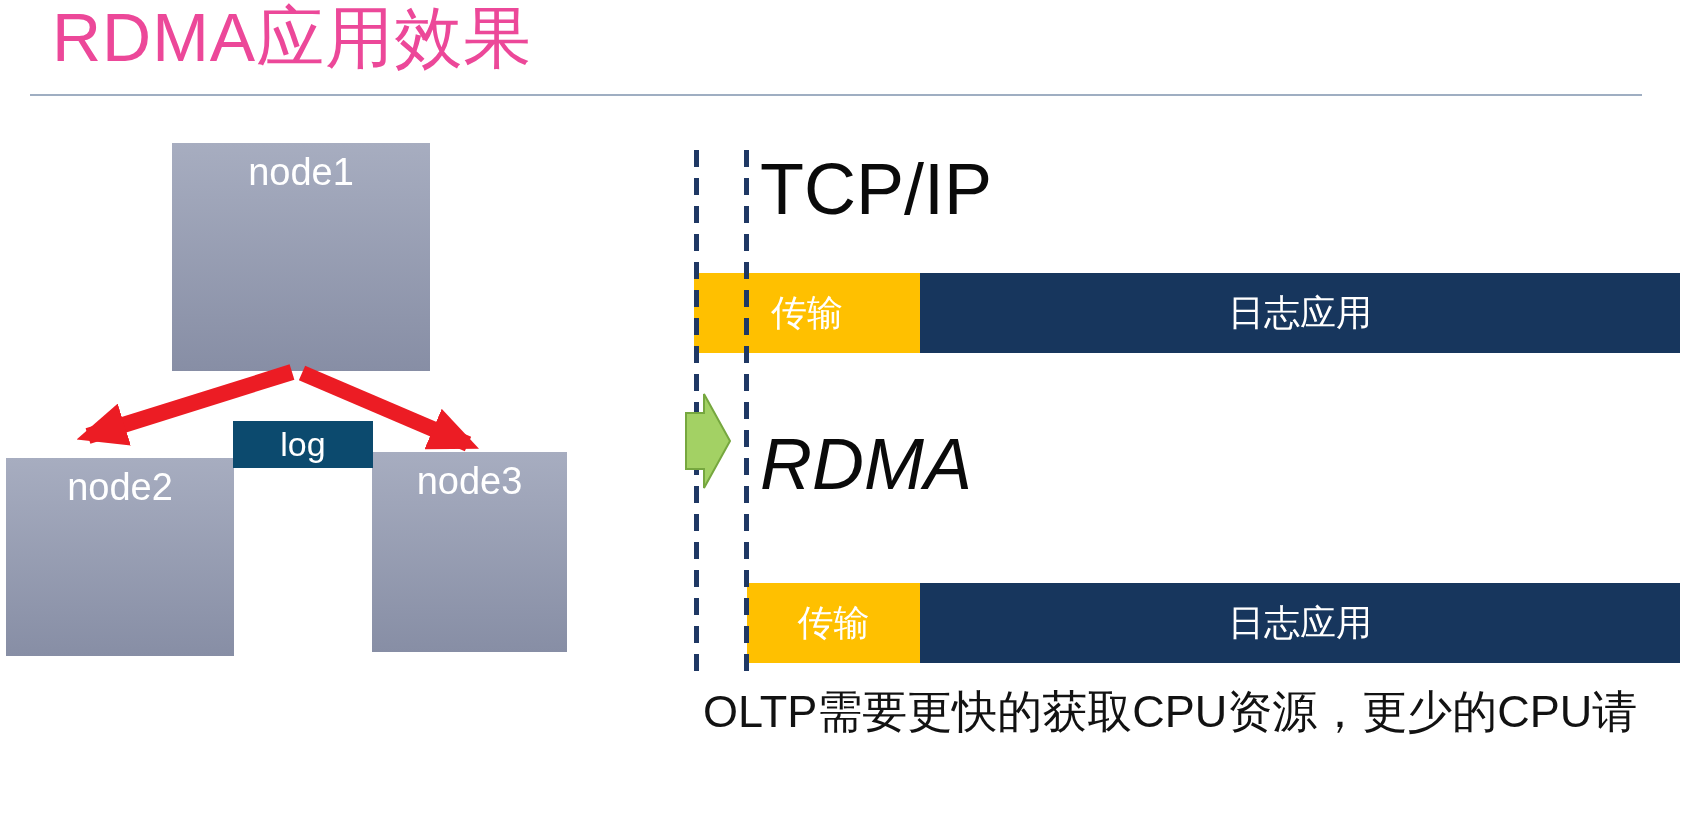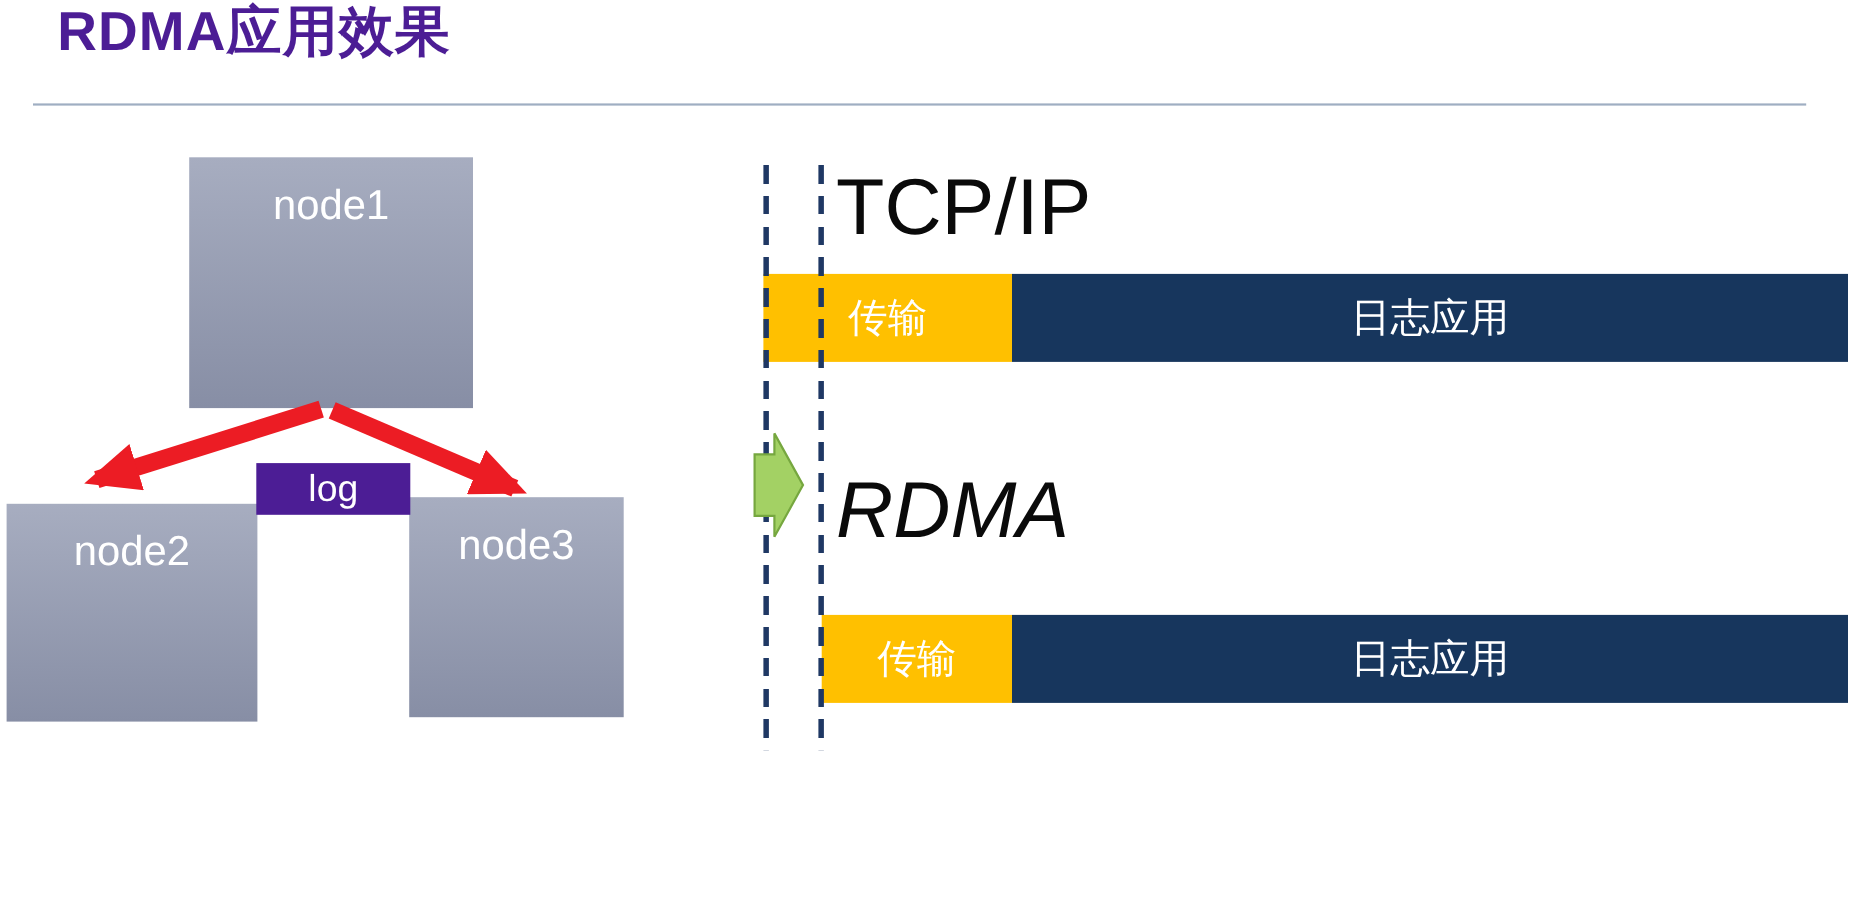--- a/index.html
+++ b/index.html
@@ -11,50 +11,50 @@
     background: #ffffff;
     font-family: "Liberation Sans", "DejaVu Sans", sans-serif;
     overflow: hidden;
   }
   .abs { position: absolute; }
 
   
   .slide-title {
     left: 52px;
     top: 2px;
-    font-size: 50px;
-    font-weight: bold;
-    color: #4c1d95;
+    font-size: 68px;
+    font-weight: normal;
+    color: #ec4899;
     letter-spacing: 1px;
     line-height: 1.05;
     white-space: nowrap;
   }
   .title-rule {
     left: 30px;
     top: 94px;
     width: 1612px;
     height: 2px;
     background: #9FAEC2;
   }
 
   
   .node {
     background: linear-gradient(180deg, #A7ADC0 0%, #878EA5 100%);
     color: #ffffff;
     font-size: 38px;
     text-align: center;
     z-index: 1;
   }
-  .node .node-label { display: block; margin-top: 23px; }
+  .node .node-label { display: block; margin-top: 8px; }
   .node1 { left: 172px; top: 143px; width: 258px; height: 228px; }
   .node2 { left: 6px;   top: 458px; width: 228px; height: 198px; }
   .node3 { left: 372px; top: 452px; width: 195px; height: 200px; }
   .log-box {
     left: 233px; top: 421px; width: 140px; height: 47px;
-    background: #4c1d95;
+    background: #0c4a6e;
     color: #ffffff;
     font-size: 34px;
     display: flex; align-items: center; justify-content: center;
     z-index: 2;
   }
   .red-arrows { left: 30px; top: 358px; z-index: 3; }
 
   
   .dash-line {
     width: 5px;
@@ -71,21 +71,21 @@
     width: 880px;
     text-align: left;
     font-size: 72px;
     color: #0a0a0a;
     line-height: 1.0;
     white-space: nowrap;
   }
   .tcp-heading  { top: 153px; }
   .rdma-heading { top: 428px; font-style: italic; }
 
-  .bar { height: 80px; display: flex; z-index: 2; }
+  .bar { height: 80px; display: flex; z-index: 2; margin-top: 24px; }
   .seg {
     display: flex; align-items: center; justify-content: center;
     color: #ffffff; font-size: 36px; white-space: nowrap;
   }
   .seg-transfer { background: #FFC000; }
   .seg-app { background: #17365D; flex: 1; }
   .tcp-bar  { left: 694px; top: 249px; width: 986px; }
   .tcp-bar  .seg-transfer { width: 226px; }
   .rdma-bar { left: 747px; top: 559px; width: 933px; }
   .rdma-bar .seg-transfer { width: 173px; }
@@ -148,13 +148,14 @@
 </svg>
 
 <div class="abs big-heading rdma-heading">RDMA</div>
 
 <div class="abs bar rdma-bar">
   <div class="seg seg-transfer">传输</div>
   <div class="seg seg-app">日志应用</div>
 </div>
 
 <div class="abs caption">
+  <div>OLTP需要更快的获取CPU资源，更少的CPU请</div>
 </div>
 
 </body></html>

